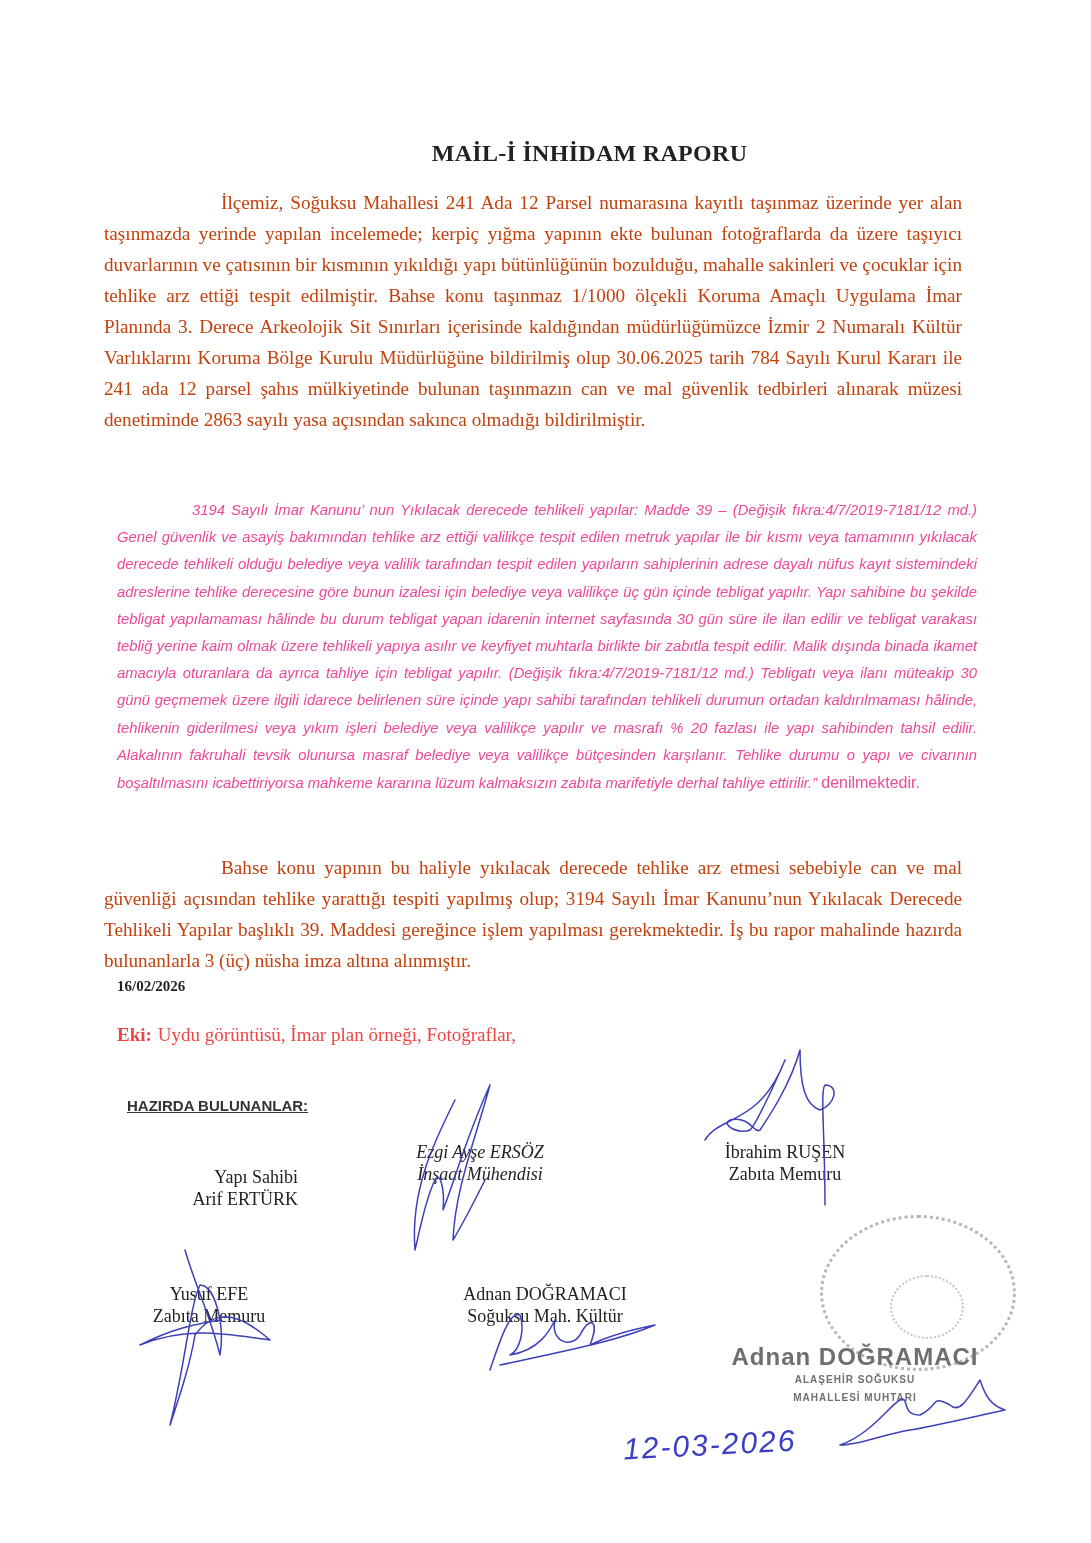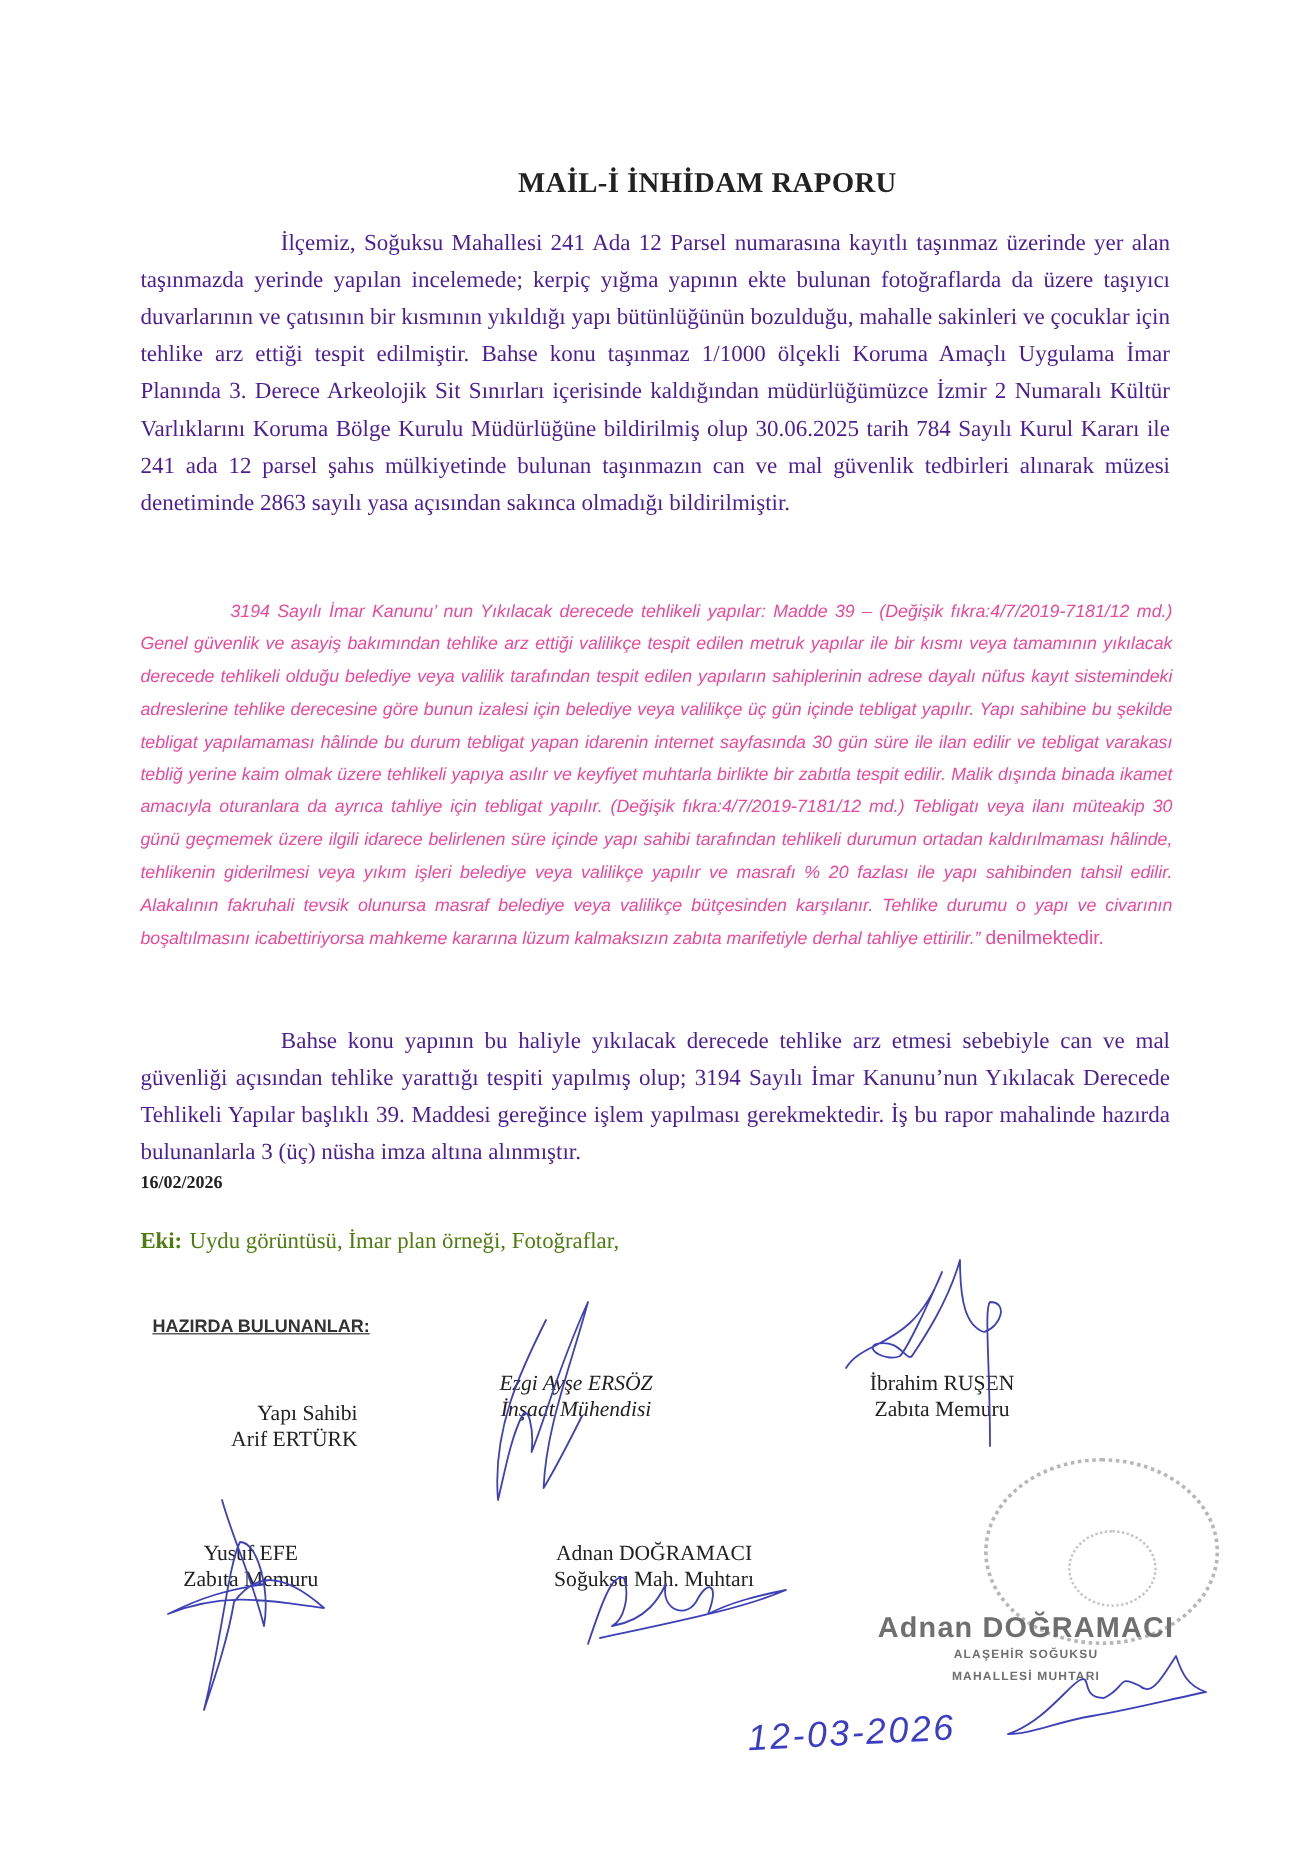--- a/index.html
+++ b/index.html
@@ -5,34 +5,34 @@
     html, body { margin: 0; padding: 0; background: #ffffff; }
     body { width: 1091px; height: 1543px; position: relative; overflow: hidden; color: #1a1a1a; }
     .page { position: absolute; left: 0; top: 0; width: 1091px; height: 1543px; }
     .serif { font-family: "Liberation Serif", "DejaVu Serif", serif; }
     .sans { font-family: "Liberation Sans", "DejaVu Sans", sans-serif; }
     .title {
       position: absolute; left: 0; width: 1091px; top: 140px; text-align: center;
       font-size: 24px; font-weight: bold; letter-spacing: 0.3px; color: #222; padding-left: 44px;
     }
     .para {
-      position: absolute; left: 117px; width: 858px;
-      font-size: 19.2px; line-height: 31px; text-align: justify; color: #4c1d95;
+      position: absolute; left: 104px; width: 858px;
+      font-size: 19.2px; line-height: 31px; text-align: justify; color: #c2410c;
     }
     .para .indent { display: inline-block; width: 117px; }
     .para1 { top: 187px; }
     .quote {
       position: absolute; left: 117px; width: 860px; top: 497px;
       font-size: 14.8px; line-height: 27.2px; font-style: italic; text-align: justify; color: #ec4899;
     }
     .quote .indent { display: inline-block; width: 75px; }
     .quote .tail { font-style: normal; font-size: 16px; }
     .para2 { top: 852px; }
     .date { position: absolute; left: 117px; top: 978px; font-size: 15px; font-weight: bold; color: #222; }
-    .ekler { position: absolute; left: 117px; top: 1024px; font-size: 19px; color: #4d7c0f; }
+    .ekler { position: absolute; left: 117px; top: 1024px; font-size: 19px; color: #ef4444; }
     .ekler b { margin-right: 6px; }
     .present-heading {
       position: absolute; left: 127px; top: 1097px; font-size: 15px; font-weight: bold;
       text-decoration: underline; color: #333;
     }
     .sig { position: absolute; font-size: 18px; line-height: 22px; text-align: center; color: #222; }
     .sig div { white-space: nowrap; }
     .sig1 { left: 148px; top: 1166px; width: 150px; text-align: right; }
     .sig2 { left: 385px; top: 1141px; width: 190px; font-style: italic; }
     .sig3 { left: 700px; top: 1141px; width: 170px; }
@@ -89,21 +89,21 @@
   <div class="sig sig3 serif">
     <div>İbrahim RUŞEN</div>
     <div>Zabıta Memuru</div>
   </div>
   <div class="sig sig4 serif">
     <div>Yusuf EFE</div>
     <div>Zabıta Memuru</div>
   </div>
   <div class="sig sig5 serif">
     <div>Adnan DOĞRAMACI</div>
-    <div>Soğuksu Mah. Muhtarı</div>
+    <div>Soğuksu Mah. Kültür</div>
   </div>
 
   <div class="stamp"></div>
   <div class="stamp-inner"></div>
   <div class="stamp-text sans">
     <div class="l1">Adnan DOĞRAMACI</div>
     <div class="l2">ALAŞEHİR SOĞUKSU</div>
     <div class="l3">MAHALLESİ MUHTARI</div>
   </div>
 

